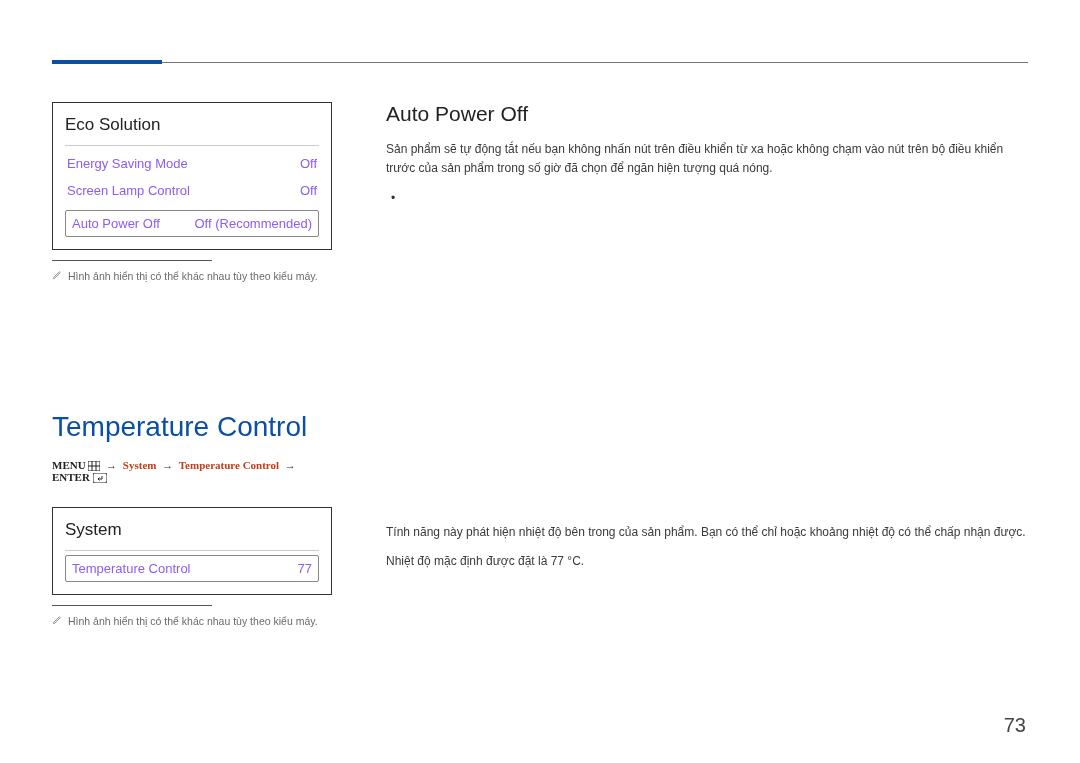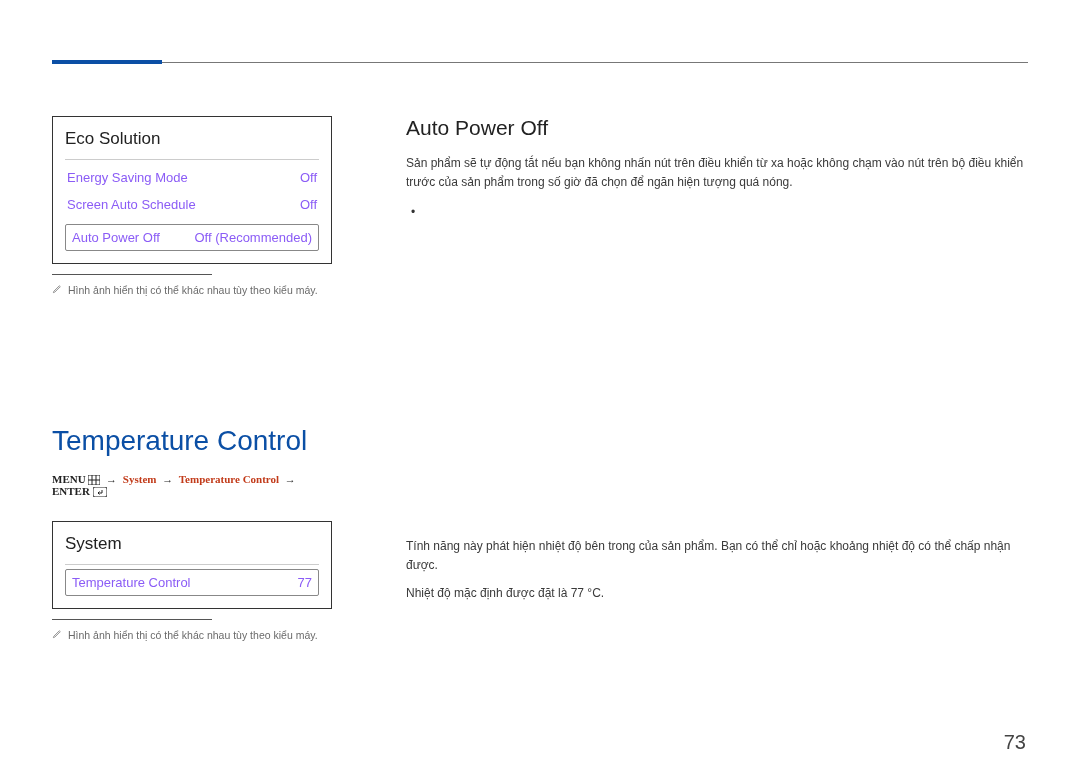--- a/index.html
+++ b/index.html
@@ -24,22 +24,22 @@
     content: "";
     position: absolute;
     left: 0;
     top: -2px;
     width: 110px;
     height: 4px;
     background: #0b4fa5;
   }
   .columns {
     display: flex;
-    margin-top: 60px;
-    gap: 74px;
+    margin-top: 46px;
+    gap: 54px;
   }
   .left-col {
     width: 280px;
     flex: 0 0 280px;
   }
   .right-col {
     flex: 1;
   }
 
   
@@ -137,21 +137,21 @@
   .bullet-row .opts .slash { color: #444; padding: 0 3px; }
 
   .tc-block {
     margin-top: 318px;
   }
   .tc-block p { margin-bottom: 10px; }
   .tc-block .note-line { margin-top: 8px; font-size: 11.5px; }
 
   .page-number {
     position: absolute;
-    bottom: 9px;
+    bottom: 26px;
     right: 54px;
     font-size: 20px;
     color: #444;
   }
 </style>
 </head>
 <body>
 
 <div class="top-rule"></div>
 
@@ -159,21 +159,21 @@
 
   <div class="left-col">
 
     <div class="menu-panel">
       <div class="menu-title">Eco Solution</div>
       <div class="menu-row">
         <span>Energy Saving Mode</span>
         <span>Off</span>
       </div>
       <div class="menu-row">
-        <span>Screen Auto Schedule</span>
+        <span>Screen Lamp Control</span>
         <span>Off</span>
       </div>
       <div class="menu-row selected">
         <span>Auto Power Off</span>
         <span>Off (Recommended)</span>
       </div>
     </div>
 
     <hr class="note-hr">
     <div class="note-line">

